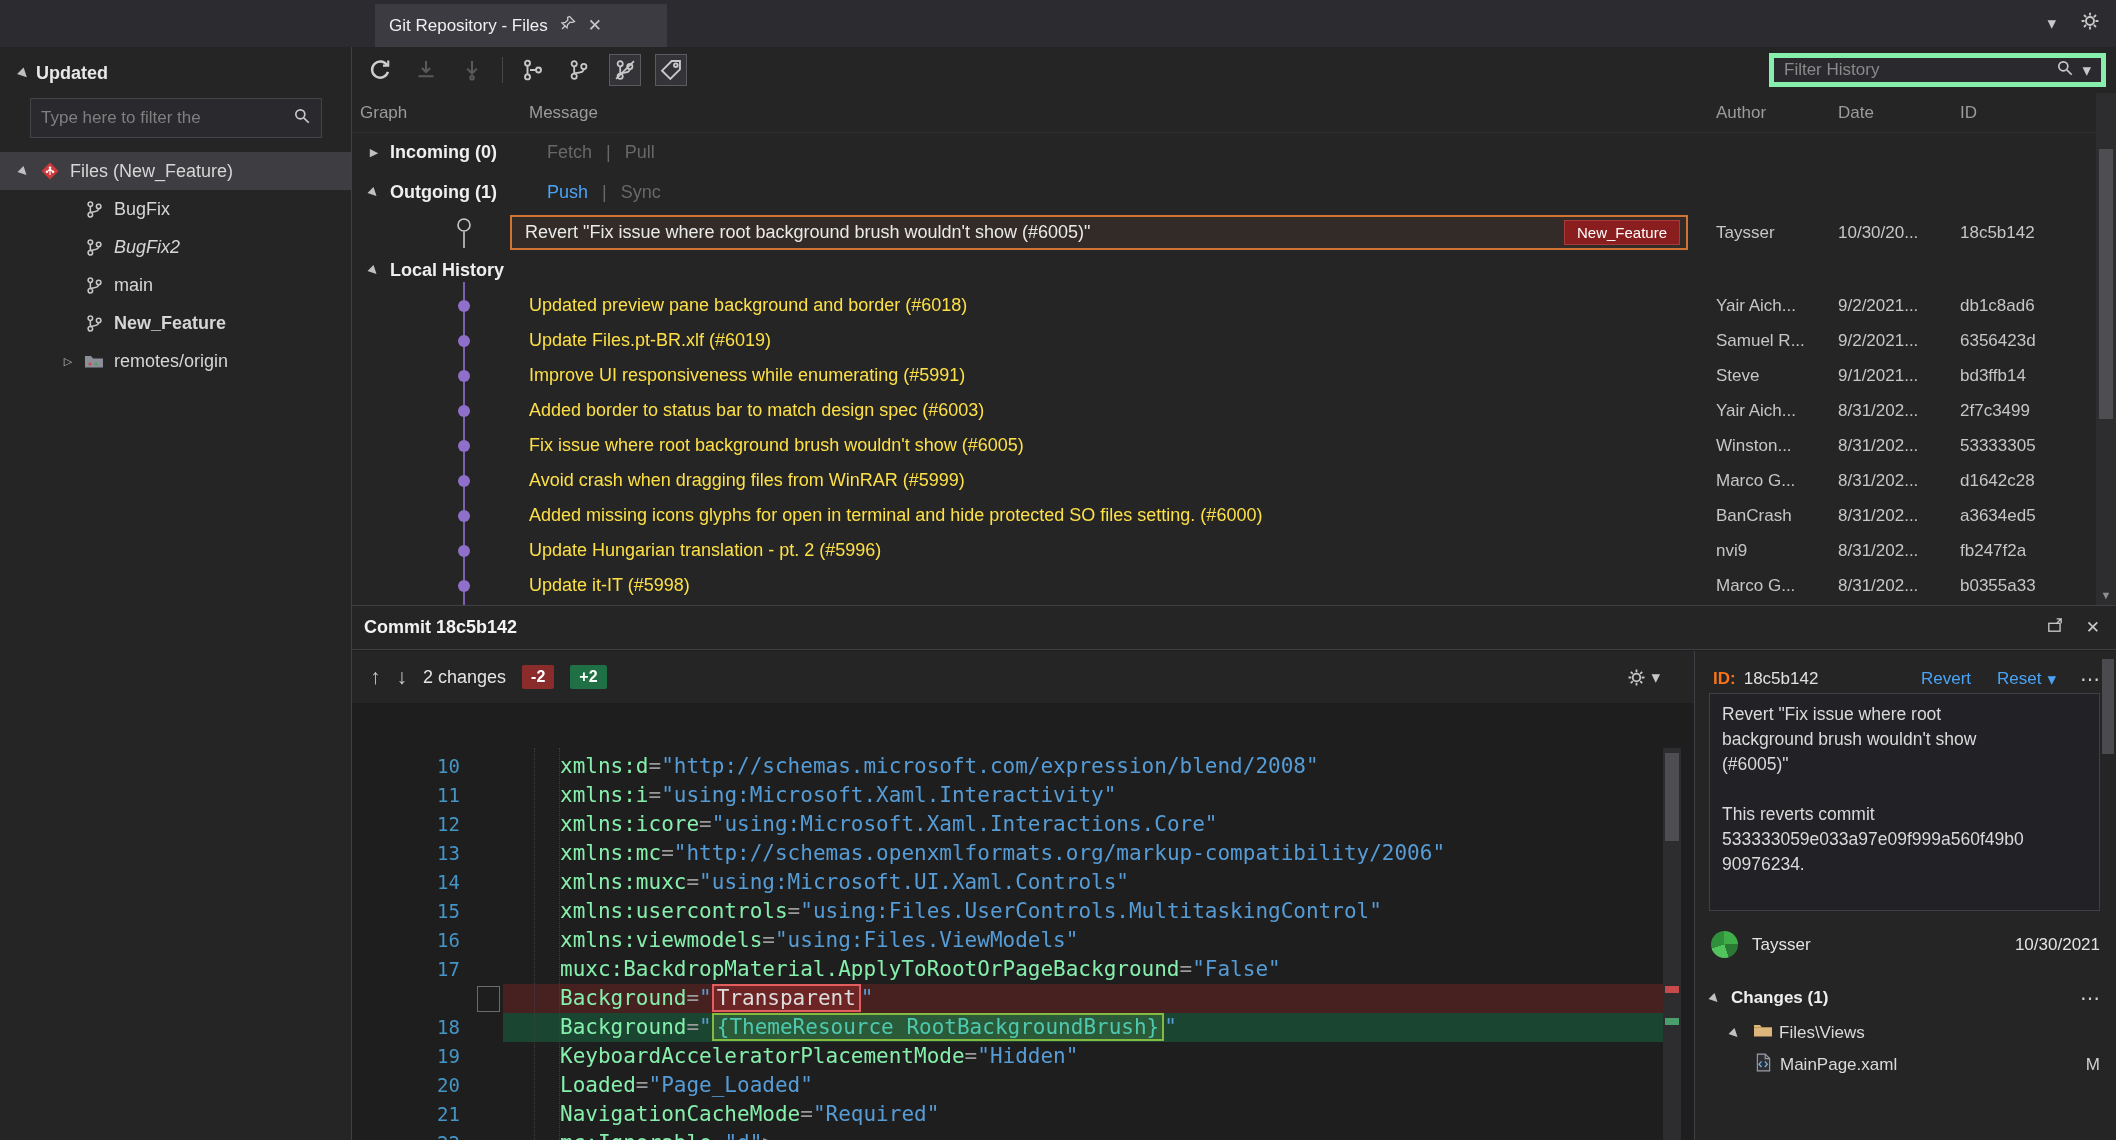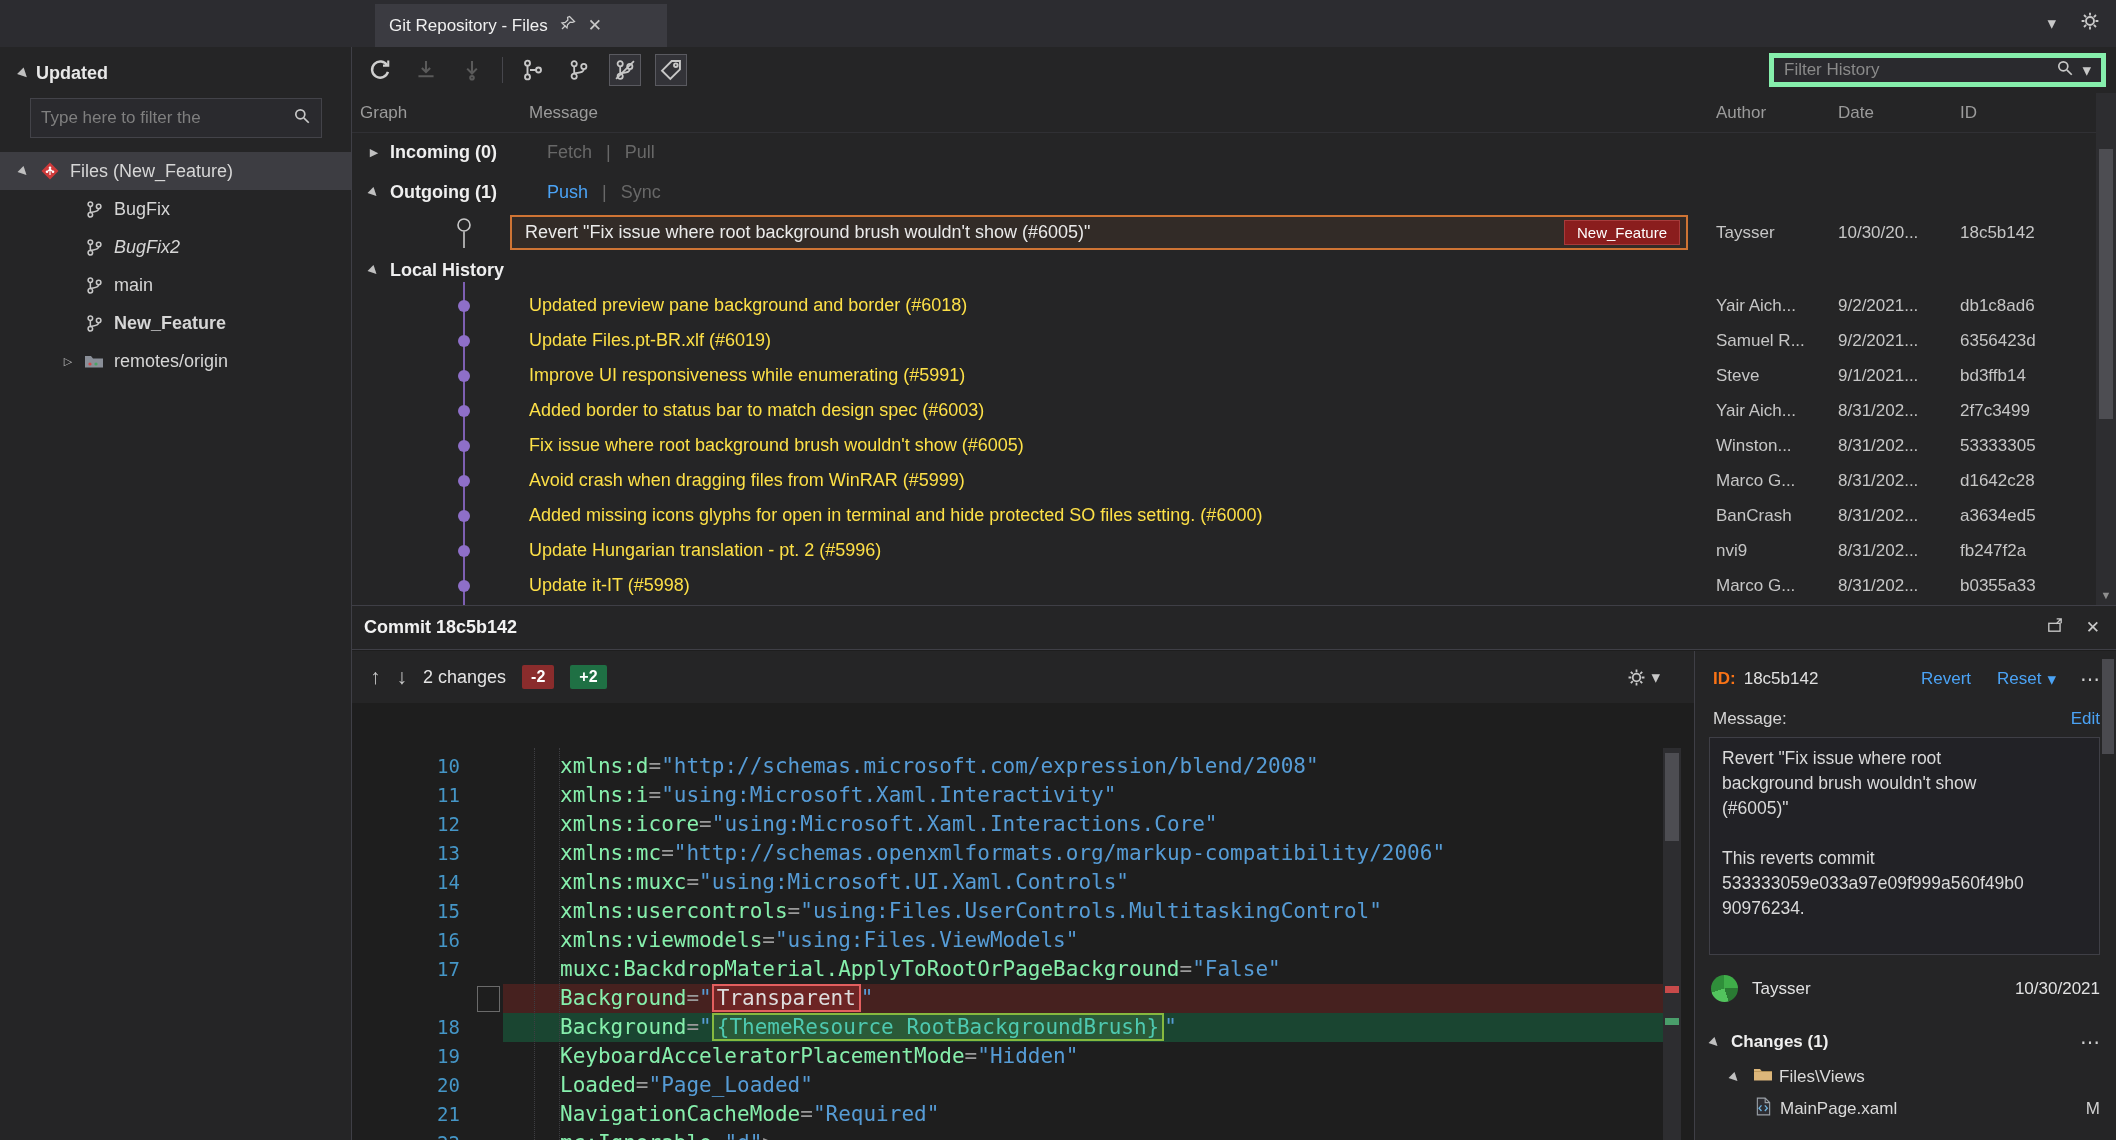--- a/index.html
+++ b/index.html
@@ -563,24 +563,20 @@
       <div class="d-row1">
         <span class="id-label">ID:</span>
         <span class="id-value">18c5b142</span>
         <span class="link revert">Revert</span>
         <span class="reset-wrap">
           <span class="link">Reset</span>
           <span class="link">▾</span>
         </span>
         <span class="more-btn">⋯</span>
       </div>
-      <div class="d-msg-label">
-        <span>Message:</span>
-        <span class="link edit">Edit</span>
-      </div>
       <div class="msg-box">Revert "Fix issue where root
 background brush wouldn't show
 (#6005)"
 
 This reverts commit
 533333059e033a97e09f999a560f49b0
 90976234.</div>
       <div class="d-author">
         <span class="avatar"></span>
         <span>Taysser</span>

